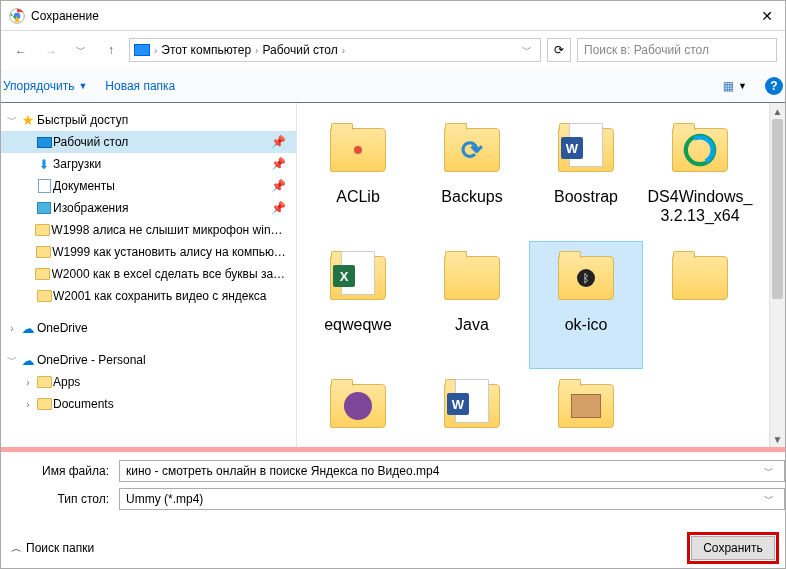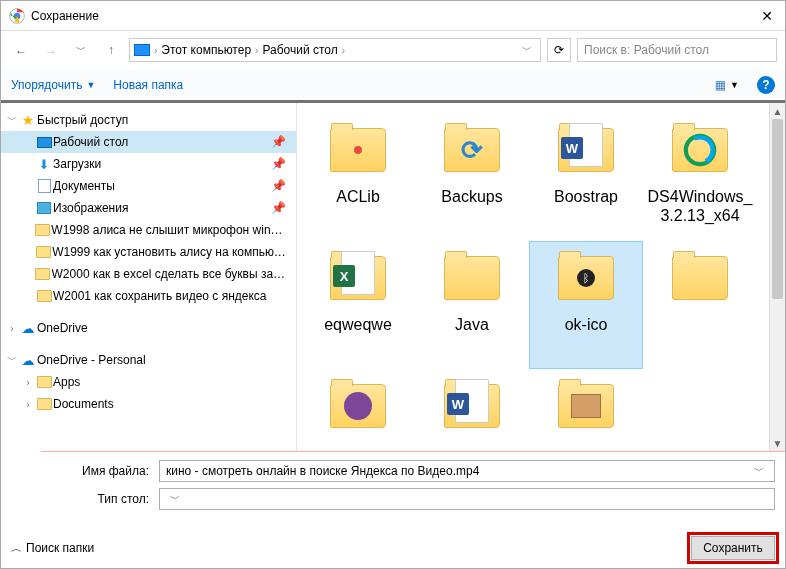--- a/index.html
+++ b/index.html
@@ -13,21 +13,21 @@
 .nav-btn { width: 24px; height: 24px; display: flex; align-items: center; justify-content: center; color: #555; cursor: pointer; }
 .nav-btn.disabled { color: #bbb; }
 .addressbar { flex: 1; display: flex; align-items: center; border: 1px solid #ccc; height: 24px; padding: 0 4px; gap: 4px; }
 .addressbar .pc-icon { width: 16px; height: 12px; background: #1e90ff; border: 1px solid #0066cc; }
 .breadcrumb { display: flex; align-items: center; gap: 4px; flex: 1; }
 .bc-sep { color: #888; font-size: 10px; }
 .ab-dd { color: #666; font-size: 10px; padding: 0 4px; }
 .refresh-btn { width: 24px; height: 24px; display: flex; align-items: center; justify-content: center; border: 1px solid #ccc; cursor: pointer; }
 .searchbar { width: 200px; height: 24px; border: 1px solid #ccc; display: flex; align-items: center; padding: 0 6px; color: #888; }
 
-.toolbar { display: flex; align-items: center; height: 34px; padding: 0 10px; gap: 18px; border-bottom: 3px solid #737373; background:#fafbfc; }
+.toolbar { display: flex; align-items: center; height: 34px; padding: 0 2px; gap: 18px; border-bottom: 1px solid #737373; background:#fafbfc; }
 .tb-link { color: #0066cc; display: flex; align-items: center; gap: 4px; cursor: pointer; }
 .tb-spacer { flex: 1; }
 .tb-view { display: flex; align-items: center; gap: 4px; cursor: pointer; }
 .tb-help { width: 18px; height: 18px; border-radius: 50%; background: #0078d7; color: #fff; display: flex; align-items: center; justify-content: center; font-weight: bold; cursor: pointer; }
 
 .body { flex: 1; display: flex; min-height: 0; }
 .tree { width: 296px; border-right: 1px solid #e5e5e5; overflow: hidden; padding: 6px 0; }
 .tree-item { display: flex; align-items: center; height: 22px; padding-right: 10px; cursor: pointer; }
 .tree-item .exp { width: 14px; text-align: center; color: #777; font-size: 10px; }
 .tree-item .ico { width: 18px; display: flex; align-items: center; justify-content: center; }
@@ -55,21 +55,21 @@
 .big-folder::before { content:""; position:absolute; top:-6px; left:0; width:20px; height:6px; background:#ffe69c; border:1px solid #dcb758; border-bottom:none; border-radius:2px 2px 0 0;}
 .overlay { position:absolute; top:12px; left:12px; width:38px; height:38px; display:flex; align-items:center; justify-content:center; }
 .doc-sheet { position:absolute; top:4px; left:14px; width:34px; height:44px; background:#fff; border:1px solid #ccc; border-radius:1px;}
 .word-badge { width:22px; height:22px; background:#2b579a; color:#fff; font-weight:bold; display:flex; align-items:center; justify-content:center; font-size:13px; border-radius:2px; position:absolute; top:18px; left:6px;}
 .zip-badge { position:absolute; left:24px; top:0; width:8px; height:44px; background:repeating-linear-gradient(#f0d070 0 3px,#c89030 3px 6px);}
 .scrollbar-v { width: 16px; background: #f0f0f0; border-left:1px solid #e0e0e0; display:flex; flex-direction:column; }
 .sb-arrow { height:16px; display:flex; align-items:center; justify-content:center; color:#666; font-size:10px; cursor:pointer;}
 .sb-track { flex:1; position:relative;}
 .sb-thumb { position:absolute; left:2px; right:2px; top:0; height:180px; background:#c8c8c8; border-radius:2px;}
 
-.bottom { border-top: 1px solid #fca5a5; padding: 8px 10px 10px 10px; margin-left: 40px; }
+.bottom { border-top: 5px solid #fca5a5; padding: 8px 0 10px 10px; }
 .field-row { display: flex; align-items: center; margin-bottom: 6px; }
 .field-row .flabel { width: 108px; text-align: right; padding-right: 10px; }
 .field-row .finput { flex: 1; height: 22px; border: 1px solid #adadad; background:#fff; padding: 0 6px; display: flex; align-items: center; }
 .field-row .dd { width: 18px; text-align:center; color:#555; font-size:10px; }
 .footer { display: flex; align-items: center; padding: 10px 10px 8px 10px; }
 .hide-link { display: flex; align-items: center; gap:4px; cursor:pointer;}
 .footer-spacer { flex:1; }
 .dlg-btn { min-width: 84px; height: 24px; border:1px solid #adadad; background:#e1e1e1; display:flex; align-items:center; justify-content:center; margin-left:8px; cursor:pointer; }
 .dlg-btn.primary { outline: 3px solid #d40000; outline-offset:1px;}
 </style>
@@ -341,20 +341,21 @@
   <div class="field-row">
     <div class="flabel">Имя файла:</div>
     <div class="finput">
       <span style="flex:1;">кино - смотреть онлайн в поиске Яндекса по Видео.mp4</span>
       <span class="dd">﹀</span>
     </div>
   </div>
   <div class="field-row">
     <div class="flabel">Тип стол:</div>
     <div class="finput">
+      <span style="flex:1;">Ummy (*.mp4)</span>
       <span class="dd">﹀</span>
     </div>
   </div>
 </div>
 
 <div class="footer">
   <div class="hide-link">
     <span style="font-size:11px;">︿</span>
     <span>Поиск папки</span>
   </div>

